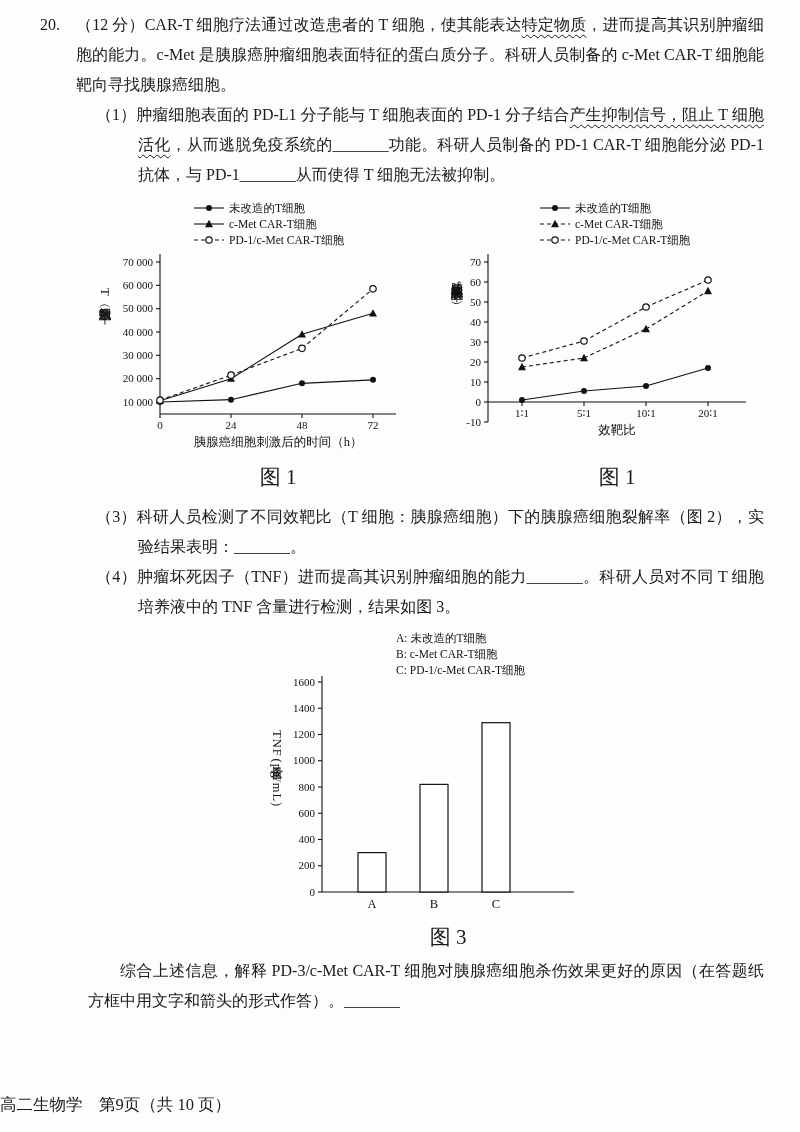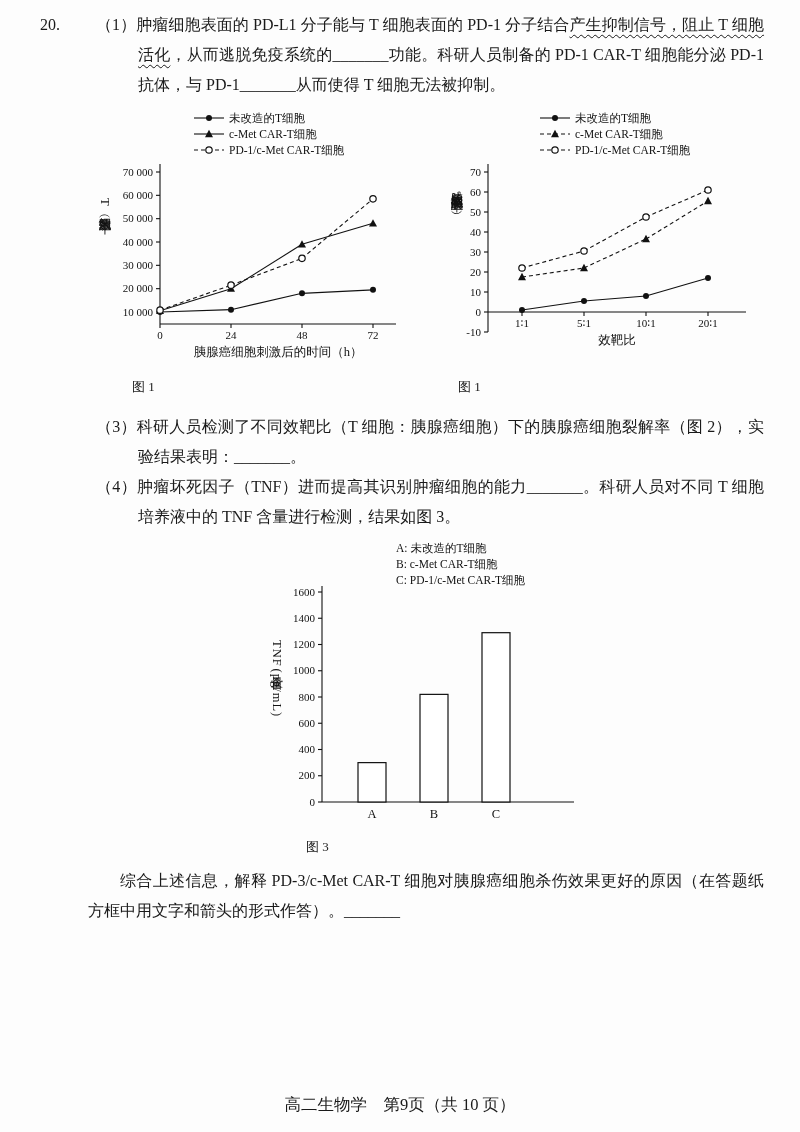--- a/index.html
+++ b/index.html
@@ -11,37 +11,38 @@
   .q-num{width:36px;flex:none}
   .q-body{flex:1;min-width:0}
   .para{margin:0;text-align:justify}
   .part{margin-left:20px;padding-left:42px;text-indent:-42px}
   .closing{margin-left:12px;text-indent:32px}
   .seg-wavy{text-decoration-line:underline;text-decoration-style:wavy;text-decoration-thickness:1px;text-underline-offset:4px}
   .figures-row{display:flex;flex-wrap:nowrap;margin:6px 0 12px -8px}
   figure{margin:0}
   .chartbox{flex:none;position:relative}
   .fig3box{position:relative;margin:4px auto 6px;width:340px}
-  figcaption{font-size:13px;line-height:26px}
+  figcaption{text-align:center;font-size:21px;line-height:26px}
   .cap1{padding-left:64px}
   .cap2{padding-left:34px}
   .cap3{padding-left:56px}
   .ylab{position:absolute;writing-mode:vertical-lr;text-orientation:mixed;font-size:12.5px;letter-spacing:1px;color:#111}
   .chart svg{display:block;overflow:visible}
   .chart text{font-family:"Liberation Serif","DejaVu Serif",serif;fill:#111}
-  .page-footer{position:absolute;left:0;right:0;bottom:12px;text-align:center;font-size:16.5px}
+  .page-footer{position:absolute;left:0;right:0;bottom:12px;text-align:left;font-size:16.5px}
 </style>
 </head>
 <body>
 
 <div class="page">
   <div class="q-row">
     <span class="q-num">20.</span>
     <div class="q-body">
 
+      <p class="para"><span>（12 分）CAR-T 细胞疗法通过改造患者的 T 细胞，使其能表达</span><span class="seg-wavy">特定物质</span><span>，进而提高其识别肿瘤细胞的能力。c-Met 是胰腺癌肿瘤细胞表面特征的蛋白质分子。科研人员制备的 c-Met CAR-T 细胞能靶向寻找胰腺癌细胞。</span></p>
 
       <p class="para part"><span>（1）</span><span><span>肿瘤细胞表面的 PD-L1 分子能与 T 细胞表面的 PD-1 分子结合</span><span class="seg-wavy">产生抑制信号，阻止 T 细胞活化</span><span>，从而逃脱免疫系统的</span><span>_______</span><span>功能。科研人员制备的 PD-1 CAR-T 细胞能分泌 PD-1 抗体，与 PD-1</span><span>_______</span><span>从而使得 T 细胞无法被抑制。</span></span></p>
 
 
       <div class="figures-row">
         <figure class="chartbox">
           <div class="chart">
               <svg width="356" height="268" viewBox="0 0 356 268">
                 <line x1="126" y1="12" x2="156" y2="12" stroke="#111" stroke-width="1.1"></line>
                 <circle cx="141" cy="12" r="3" fill="#111"></circle>

